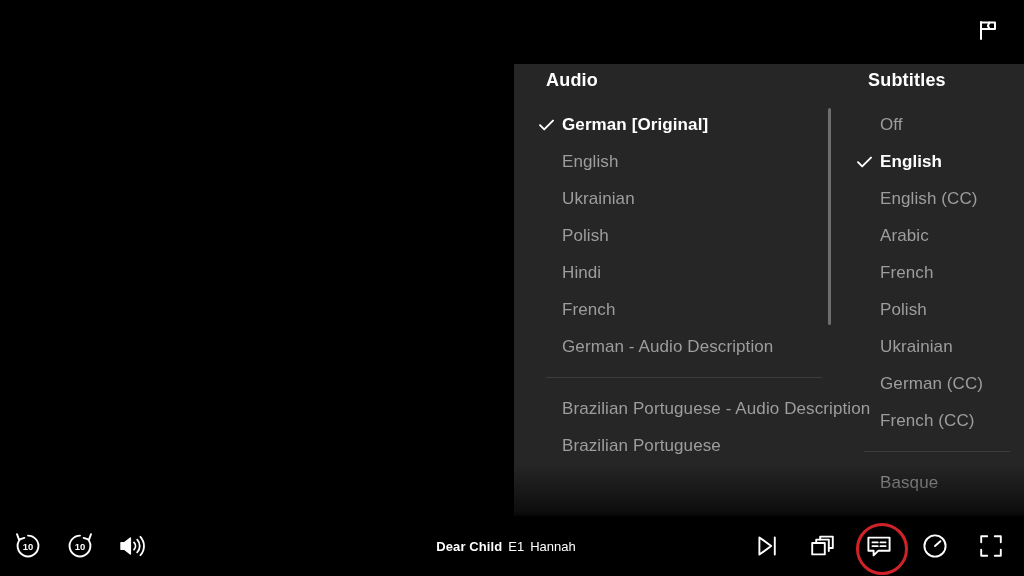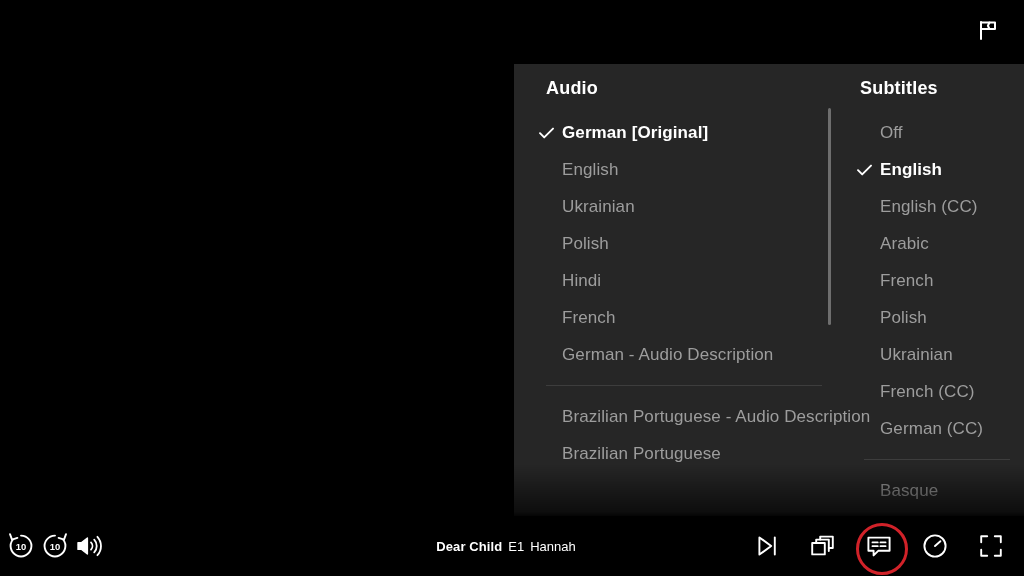--- a/index.html
+++ b/index.html
@@ -56,41 +56,41 @@
     display: flex;
     overflow: hidden;
     -webkit-mask-image: linear-gradient(to bottom, #000 0px, #000 400px, rgba(0,0,0,0.35) 448px, rgba(0,0,0,0.12) 452px);
     mask-image: linear-gradient(to bottom, #000 0px, #000 400px, rgba(0,0,0,0.35) 448px, rgba(0,0,0,0.12) 452px);
   }
 
   .settings-column {
     position: relative;
     height: 100%;
     box-sizing: border-box;
-    padding-top: 12px;
+    padding-top: 4px;
   }
   .col-audio {
     width: 316px;
     padding-left: 16px;
   }
   .col-subtitles {
     width: 194px;
     padding-left: 18px;
   }
 
   .column-title {
     font-size: 18px;
     font-weight: bold;
     color: #ffffff;
     letter-spacing: 0.2px;
     margin: 0 0 14px 16px;
     height: 24px;
     line-height: 24px;
   }
-  .col-subtitles .column-title { margin-left: 12px; }
+  .col-subtitles .column-title { margin-left: 20px; }
 
   .option-list {
     list-style: none;
     margin: 0;
     padding: 0;
   }
 
   .option-item {
     position: relative;
     height: 37px;
@@ -147,21 +147,22 @@
     bottom: 0;
     height: 60px;
     background: #000000;
     display: flex;
     align-items: center;
   }
 
   .controls-left {
     display: flex;
     align-items: center;
-    padding-left: 4px;
+    gap: 18px;
+    padding-left: 11px;
   }
   .controls-right {
     display: flex;
     align-items: center;
     gap: 22px;
     padding-right: 16px;
     margin-left: auto;
   }
 
   .ctrl-btn {
@@ -328,25 +329,25 @@
         <li class="option-item">
           
           <span>Polish</span>
         </li>
         <li class="option-item">
           
           <span>Ukrainian</span>
         </li>
         <li class="option-item">
           
+          <span>German (CC)</span>
+        </li>
+        <li class="option-item">
+          
           <span>French (CC)</span>
-        </li>
-        <li class="option-item">
-          
-          <span>German (CC)</span>
         </li>
       </ul>
 
       <hr class="group-divider">
 
       <ul class="option-list">
         <li class="option-item">
           
           <span>Basque</span>
         </li>

